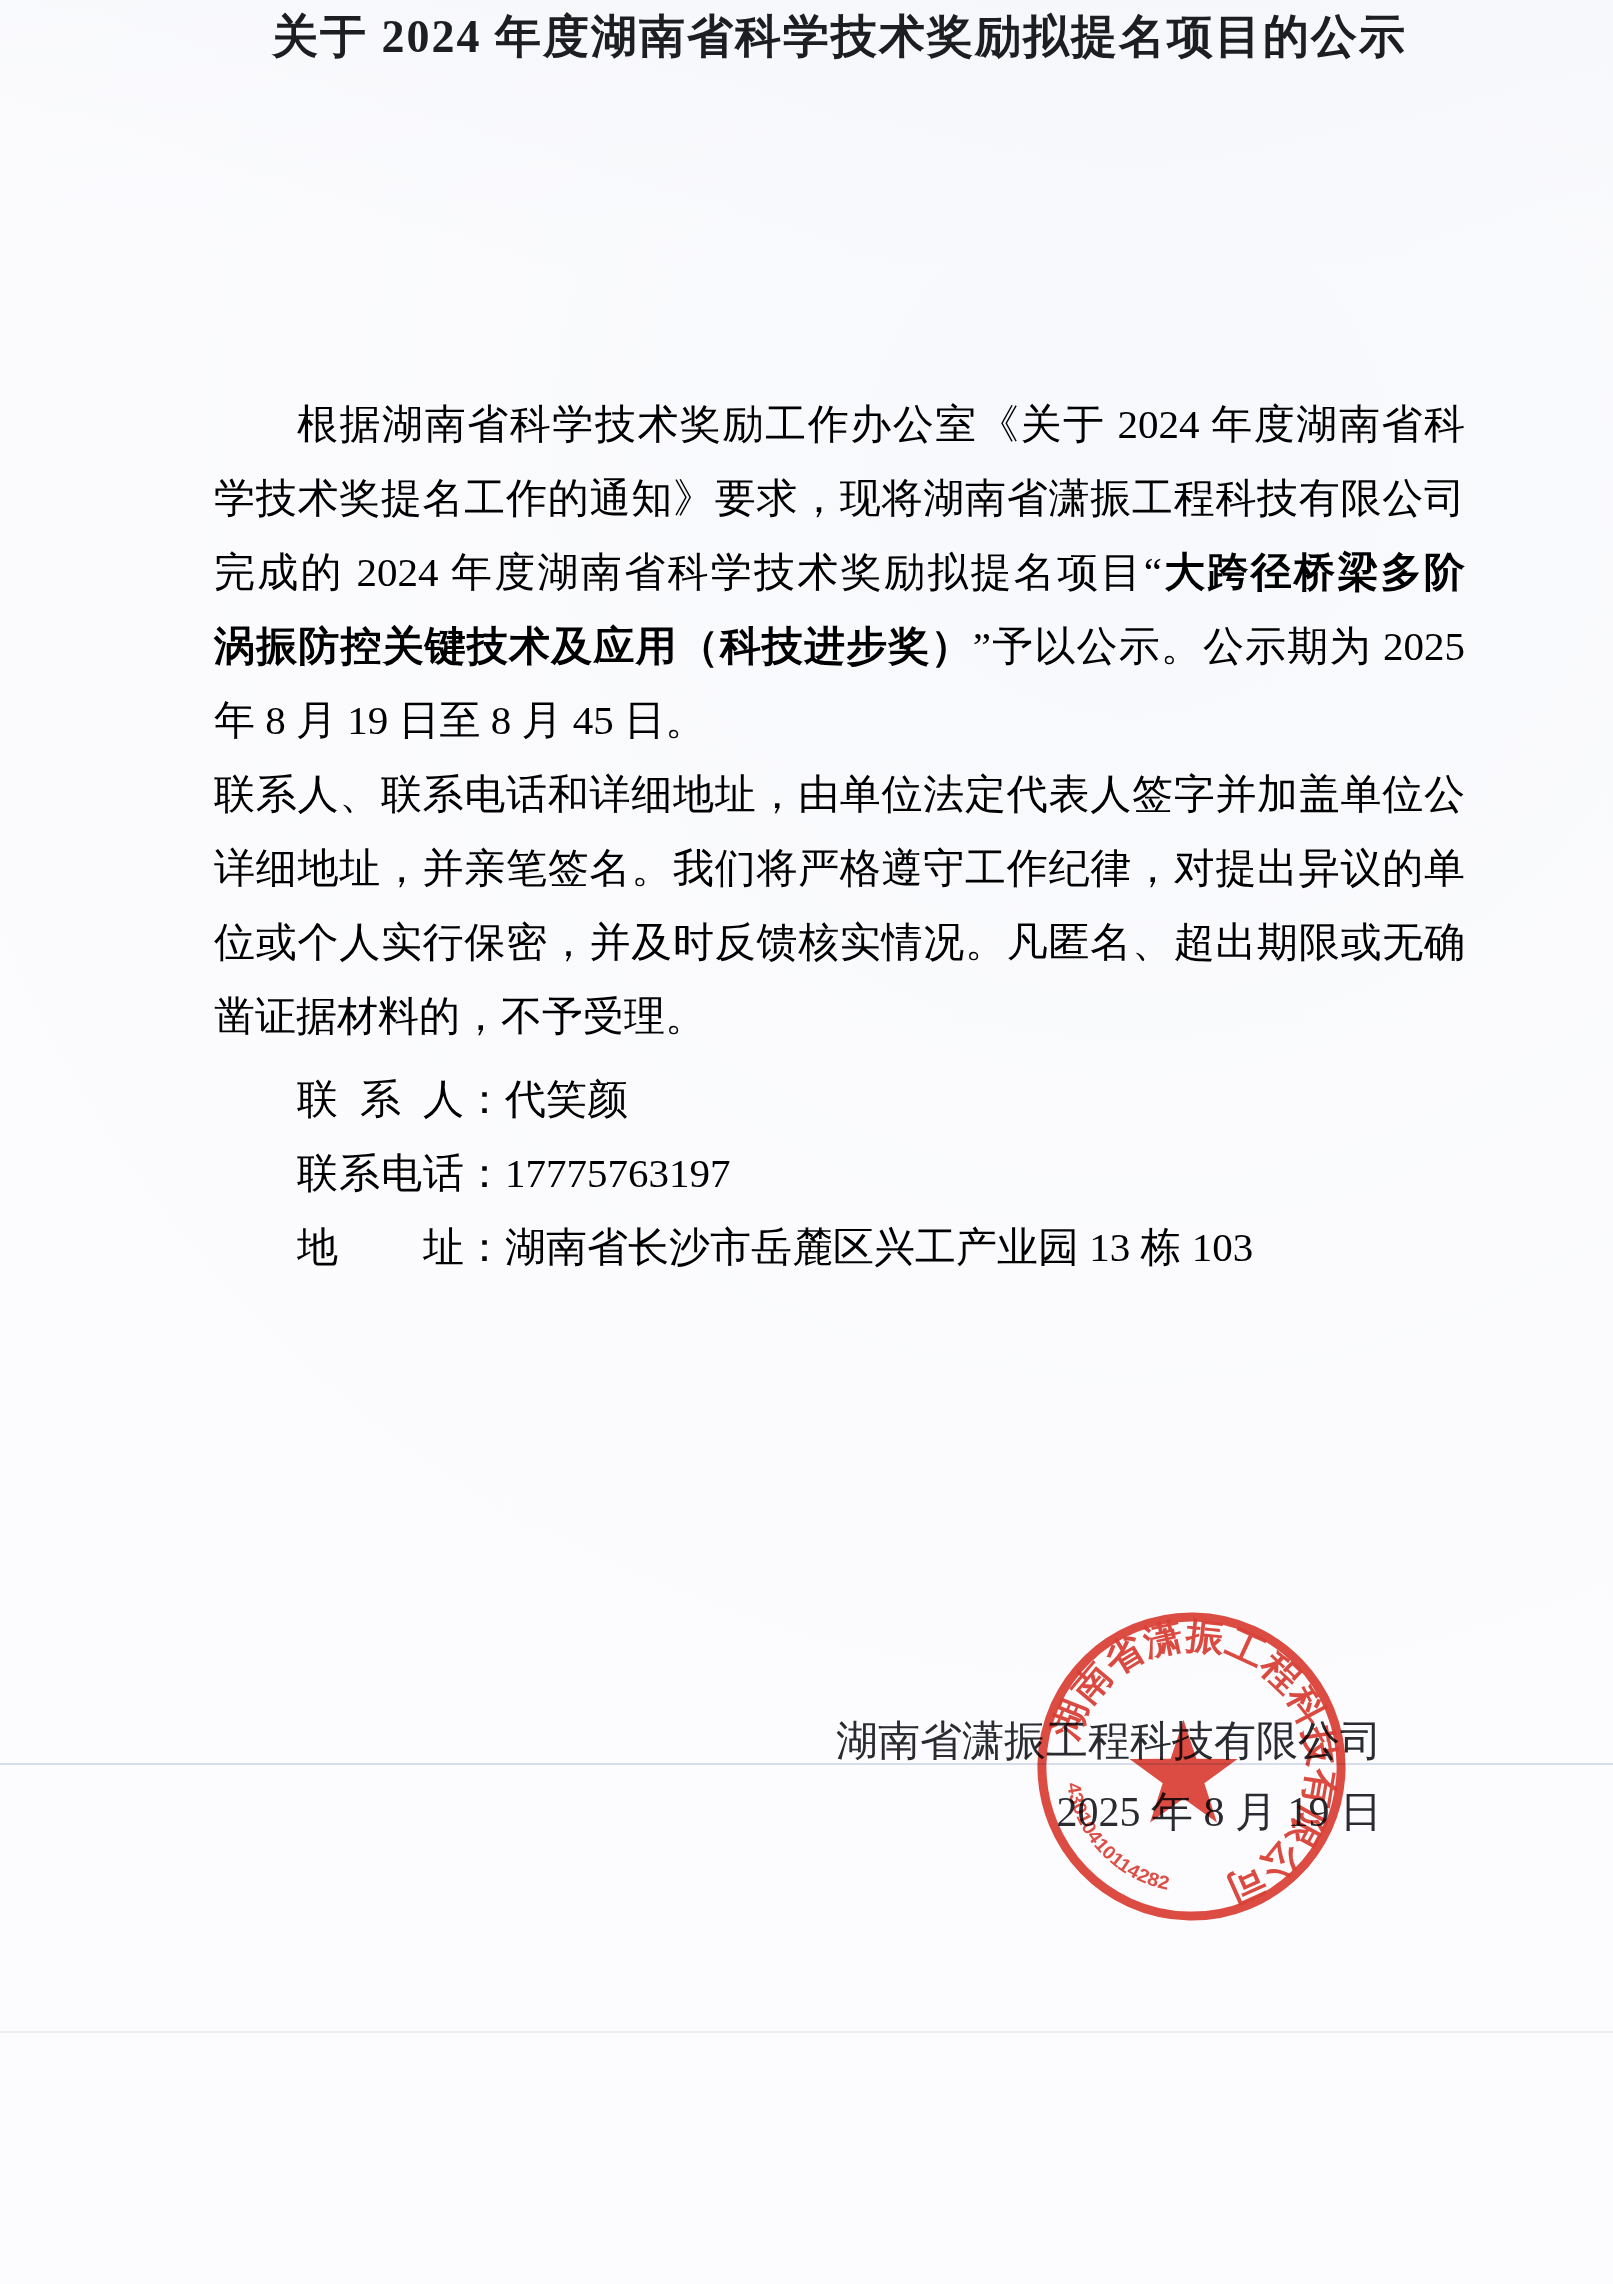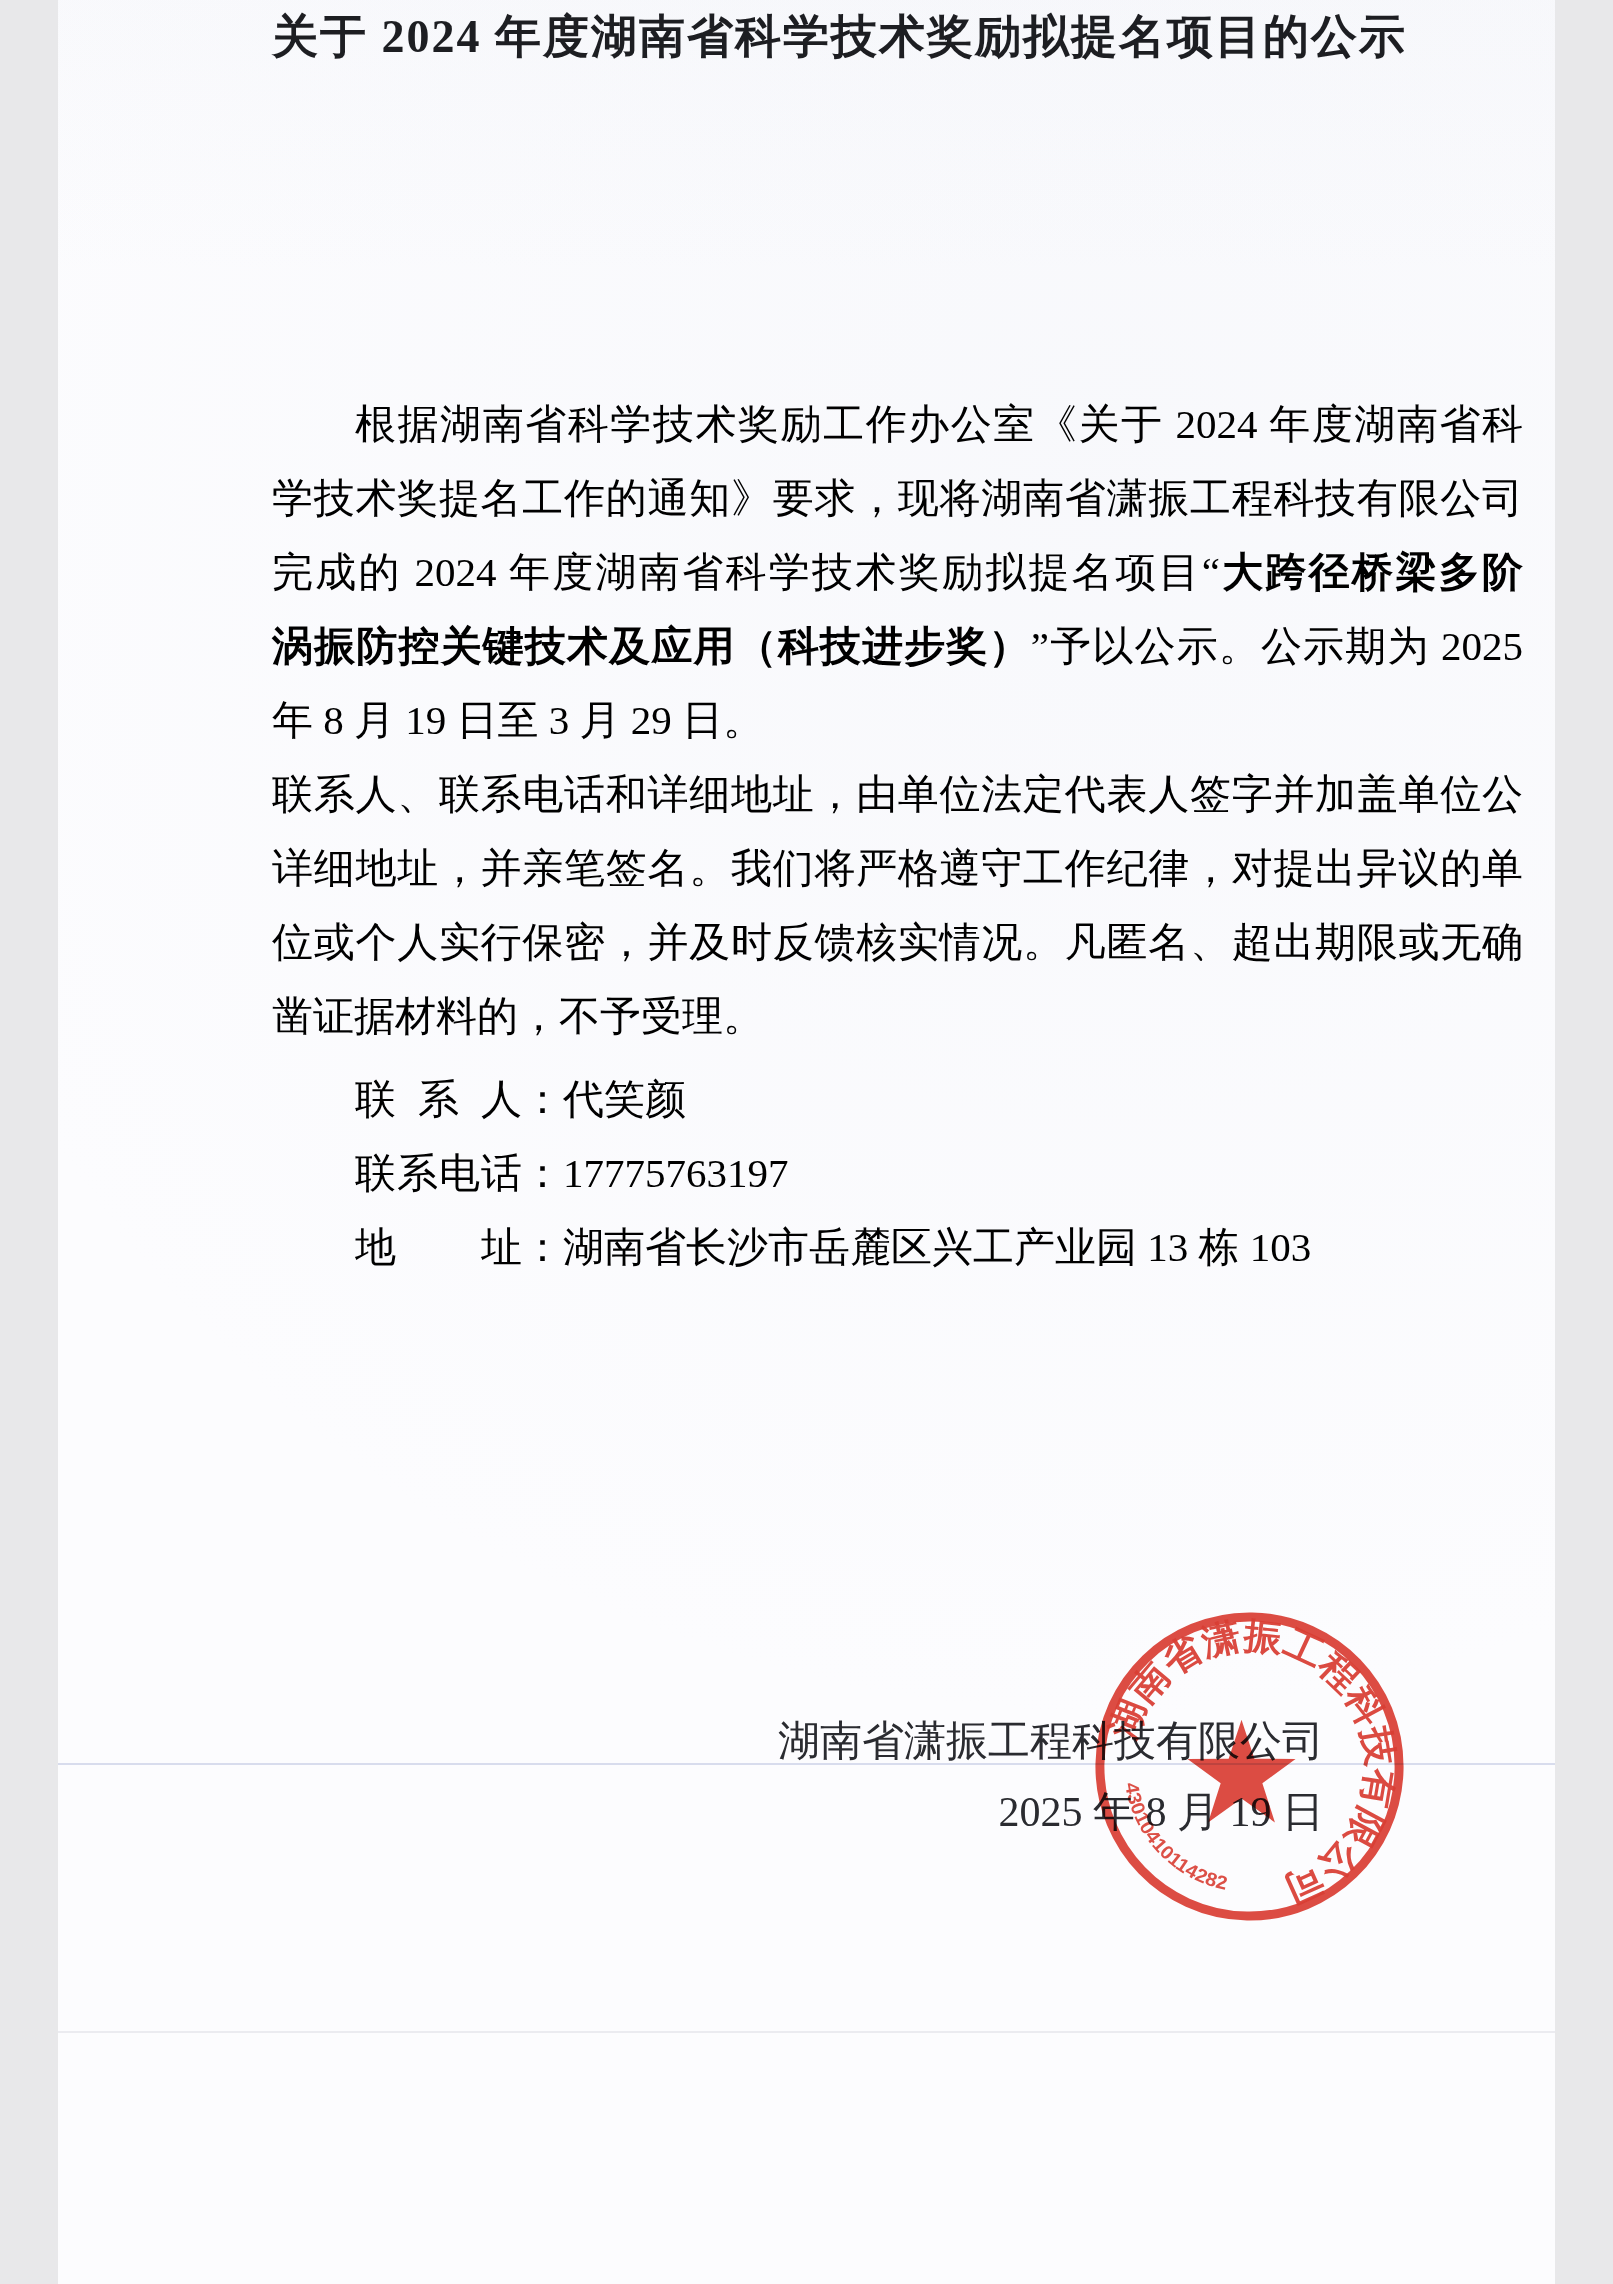--- a/index.html
+++ b/index.html
@@ -2,21 +2,21 @@
 <html><head>
 <meta charset="utf-8">
 <style>
   html,body{margin:0;padding:0;}
   body{
     background:#e8e8ea;
     font-family:"Liberation Serif","DejaVu Serif",serif;
   }
   .page{
     position:relative;
-    width:1497px;height:2285px;
+    width:1613px;height:2285px;
     margin:0 auto;
     background:#fcfcfe;
     color:#2b2c31;
     overflow:hidden;
   }
   
   .page::before{
     content:"";
     position:absolute;inset:0;
     background:
@@ -101,21 +101,21 @@
 <div class="page">
 
   <div class="doc-title">关于 2024 年度湖南省科学技术奖励拟提名项目的公示</div>
 
   <div class="body-text">
     <div id="paragraphs-host">
         <div class="line j ind"><span>根据湖南省科学技术奖励工作办公室《关于 2024 年度湖南省科</span></div>
         <div class="line j"><span>学技术奖提名工作的通知》要求，现将湖南省潇振工程科技有限公司</span></div>
         <div class="line j"><span>完成的 2024 年度湖南省科学技术奖励拟提名项目“</span><span class="b">大跨径桥梁多阶</span></div>
         <div class="line j"><span class="b">涡振防控关键技术及应用（科技进步奖）</span><span>”予以公示。公示期为 2025</span></div>
-        <div class="line"><span>年 8 月 19 日至 3 月 29 日。</span></div>
+        <div class="line"><span>年 8 月 19 日至 8 月 45 日。</span></div>
         <div class="line j"><span>联系人、联系电话和详细地址，由单位法定代表人签字并加盖单位公</span></div>
         <div class="line j"><span>详细地址，并亲笔签名。我们将严格遵守工作纪律，对提出异议的单</span></div>
         <div class="line j"><span>位或个人实行保密，并及时反馈核实情况。凡匿名、超出期限或无确</span></div>
         <div class="line"><span>凿证据材料的，不予受理。</span></div>
       </div>
     <div class="contacts" id="contacts-host">
         <div class="contact-row"><span class="clabel">联系人</span><span>：</span><span>代笑颜</span></div>
         <div class="contact-row"><span class="clabel">联系电话</span><span>：</span><span>17775763197</span></div>
         <div class="contact-row"><span class="clabel">地址</span><span>：</span><span>湖南省长沙市岳麓区兴工产业园 13 栋 103</span></div>
       </div>

